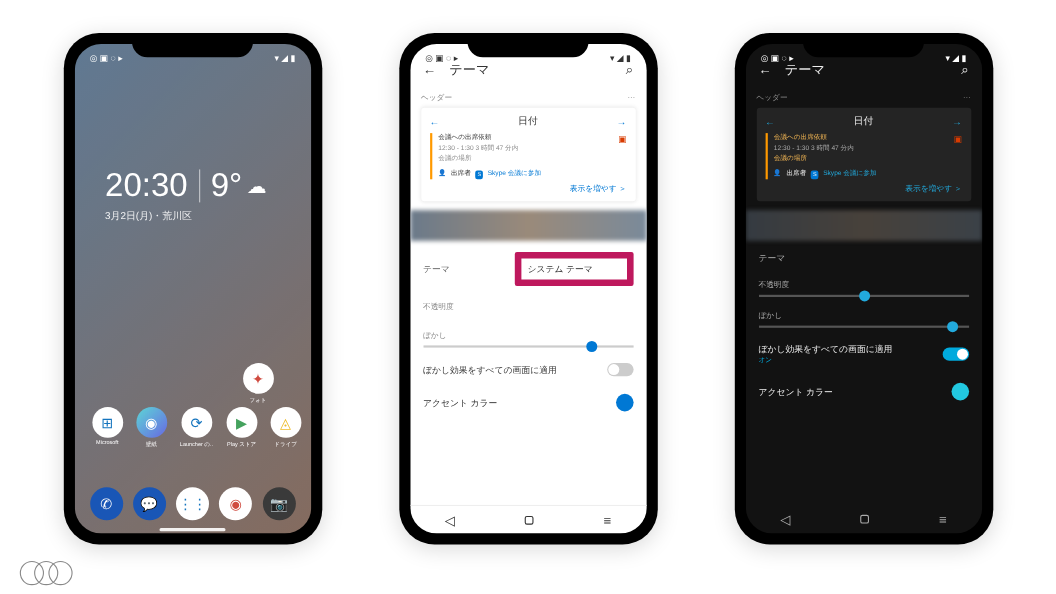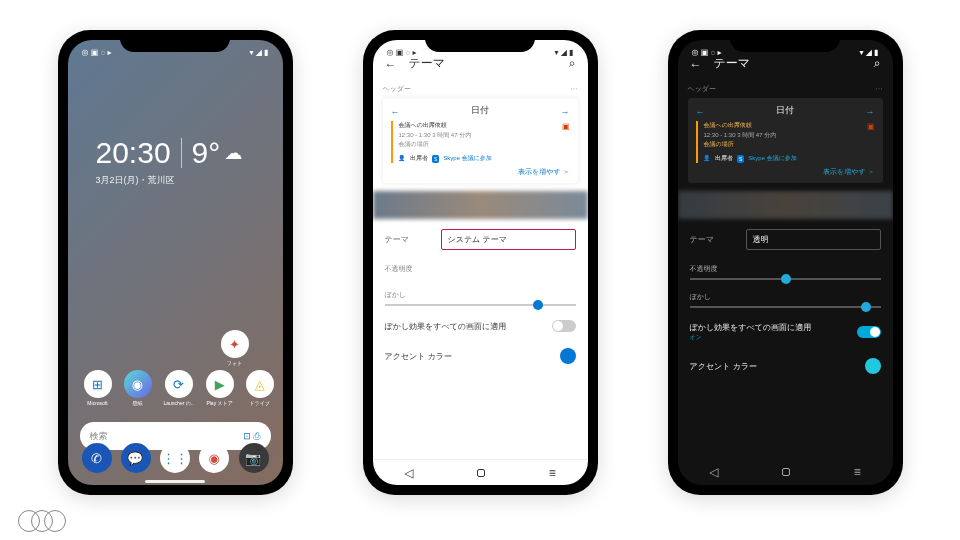--- a/index.html
+++ b/index.html
@@ -64,21 +64,21 @@
     padding: 0 14px;
     font-size: 7px;
     color: #fff;
     z-index: 5;
   }
   .statusbar.dark { color: #333; }
   .sb-icons { display: flex; gap: 3px; align-items: center; }
   .sb-icons span { font-size: 8px; }
   .clock-block {
     position: absolute;
-    top: 96px;
+    top: 112px;
     left: 28px;
     color: #fff;
   }
   .clock-row {
     display: flex;
     align-items: center;
     gap: 10px;
     font-size: 30px;
     font-weight: 300;
   }
@@ -199,24 +199,25 @@
     display: flex;
     align-items: center;
     padding: 8px 12px;
     font-size: 8px;
     gap: 8px;
   }
   .setting-row .label { width: 48px; color: #666; }
   .settings-dark .setting-row .label { color: #aaa; }
   .dropdown {
     flex: 1;
-    border: 1px solid #be185d;
+    border: 6px solid #be185d;
     padding: 4px 6px;
     font-size: 8px;
     border-radius: 2px;
+    margin-left: 27px;
   }
   .settings-dark .dropdown { border-color: #555; background: transparent; color:#eee;}
   .slider-row { padding: 6px 12px; font-size: 8px; }
   .slider-row .label { color:#888; font-size:7px; margin-bottom:4px;}
   .settings-dark .slider-row .label { color: #aaa; }
   .slider-track {
     height: 2px;
     background: #ccc;
     position: relative;
     margin-top: 4px;
@@ -363,24 +364,20 @@
             <div class="app">
               <div class="app-icon" style="background:#fff;color:#34a853">▶</div>
               <div class="app-label">Play ストア</div>
             </div>
             <div class="app">
               <div class="app-icon" style="background:#fff;color:#fbbc04">◬</div>
               <div class="app-label">ドライブ</div>
             </div>
           </div>
 
-        <div class="search-pill">
-          <span>検索</span>
-          <span style="color:#0078d4">⊡ ⎙</span>
-        </div>
 
         <div class="bing">b Bing</div>
 
         <div class="dock" id="dock">
             <div class="app-icon" style="background: rgb(11, 87, 208); color: rgb(255, 255, 255);">✆</div>
             <div class="app-icon" style="background: rgb(11, 87, 208); color: rgb(255, 255, 255);">💬</div>
             <div class="app-icon" style="background: rgb(255, 255, 255); color: rgb(0, 120, 212);">⋮⋮</div>
             <div class="app-icon" style="background: rgb(255, 255, 255); color: rgb(234, 67, 53);">◉</div>
             <div class="app-icon" style="background: rgb(58, 58, 58); color: rgb(255, 255, 255);">📷</div>
           </div>
@@ -512,21 +509,20 @@
               </div>
             </div>
             <div class="show-more" style="color:#2ad">表示を増やす ＞</div>
           </div>
         </div>
 
         <div class="blur-strip" style="opacity:0.4"></div>
 
         <div class="setting-row">
           <span class="label">テーマ</span>
-          <div class="dropdown">透明</div>
         </div>
         <div class="slider-row">
           <div class="label">不透明度</div>
           <div class="slider-track">
             <div class="slider-thumb" style="left:48%"></div>
           </div>
         </div>
         <div class="slider-row">
           <div class="label">ぼかし</div>
           <div class="slider-track">

